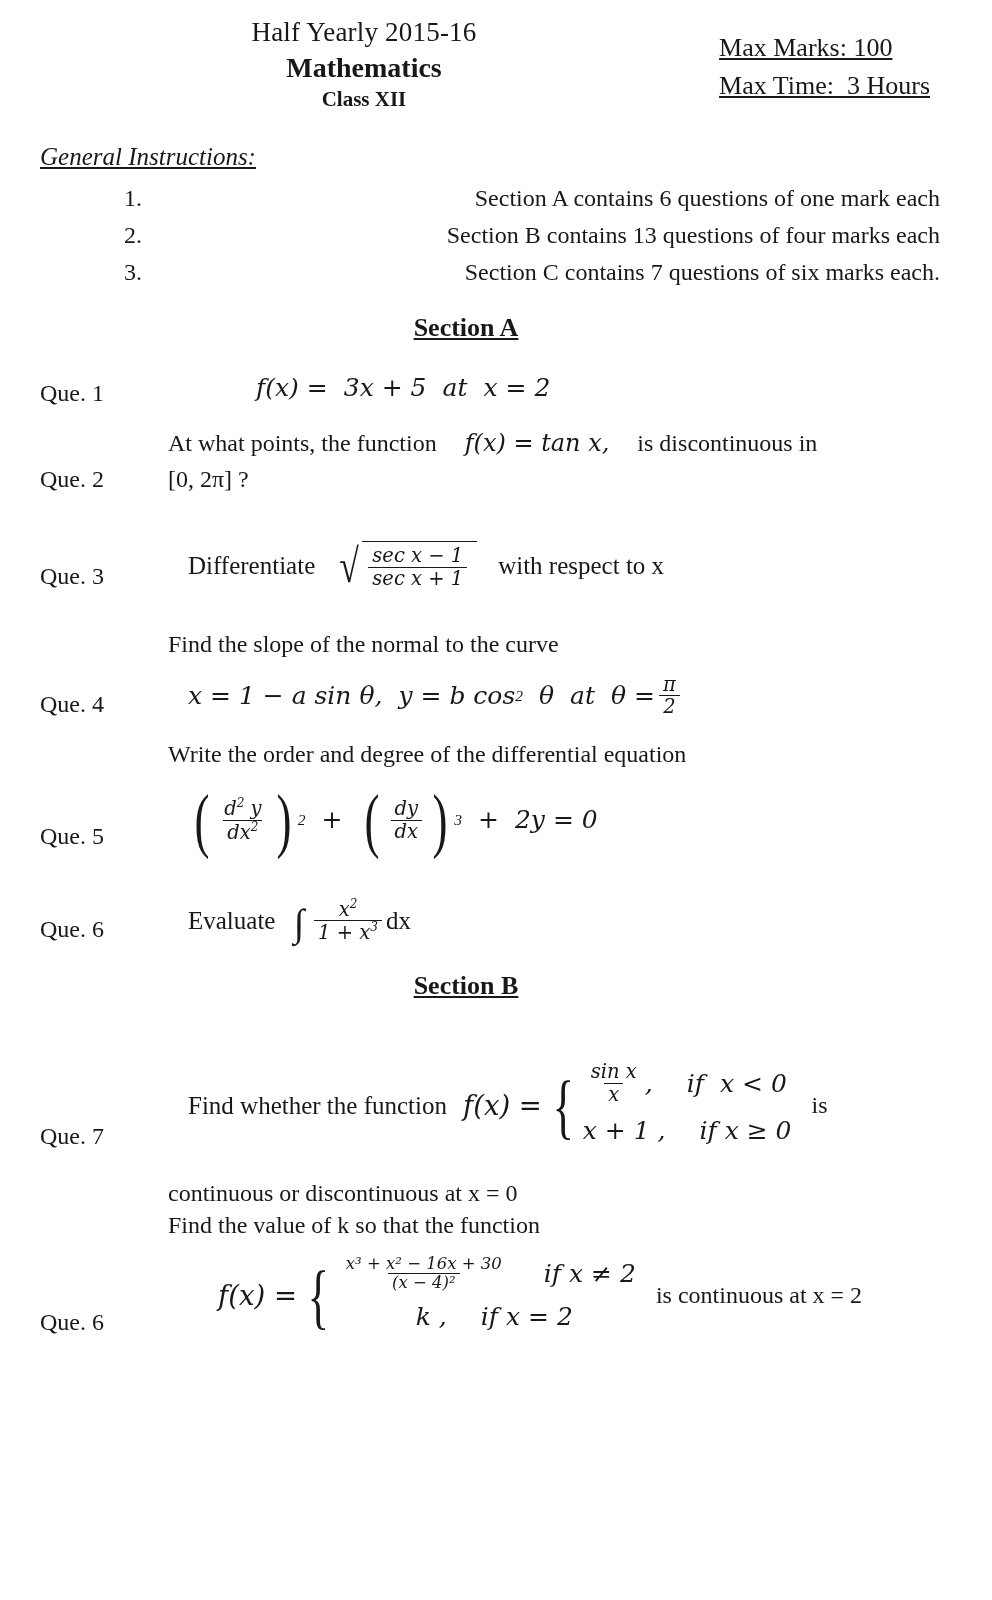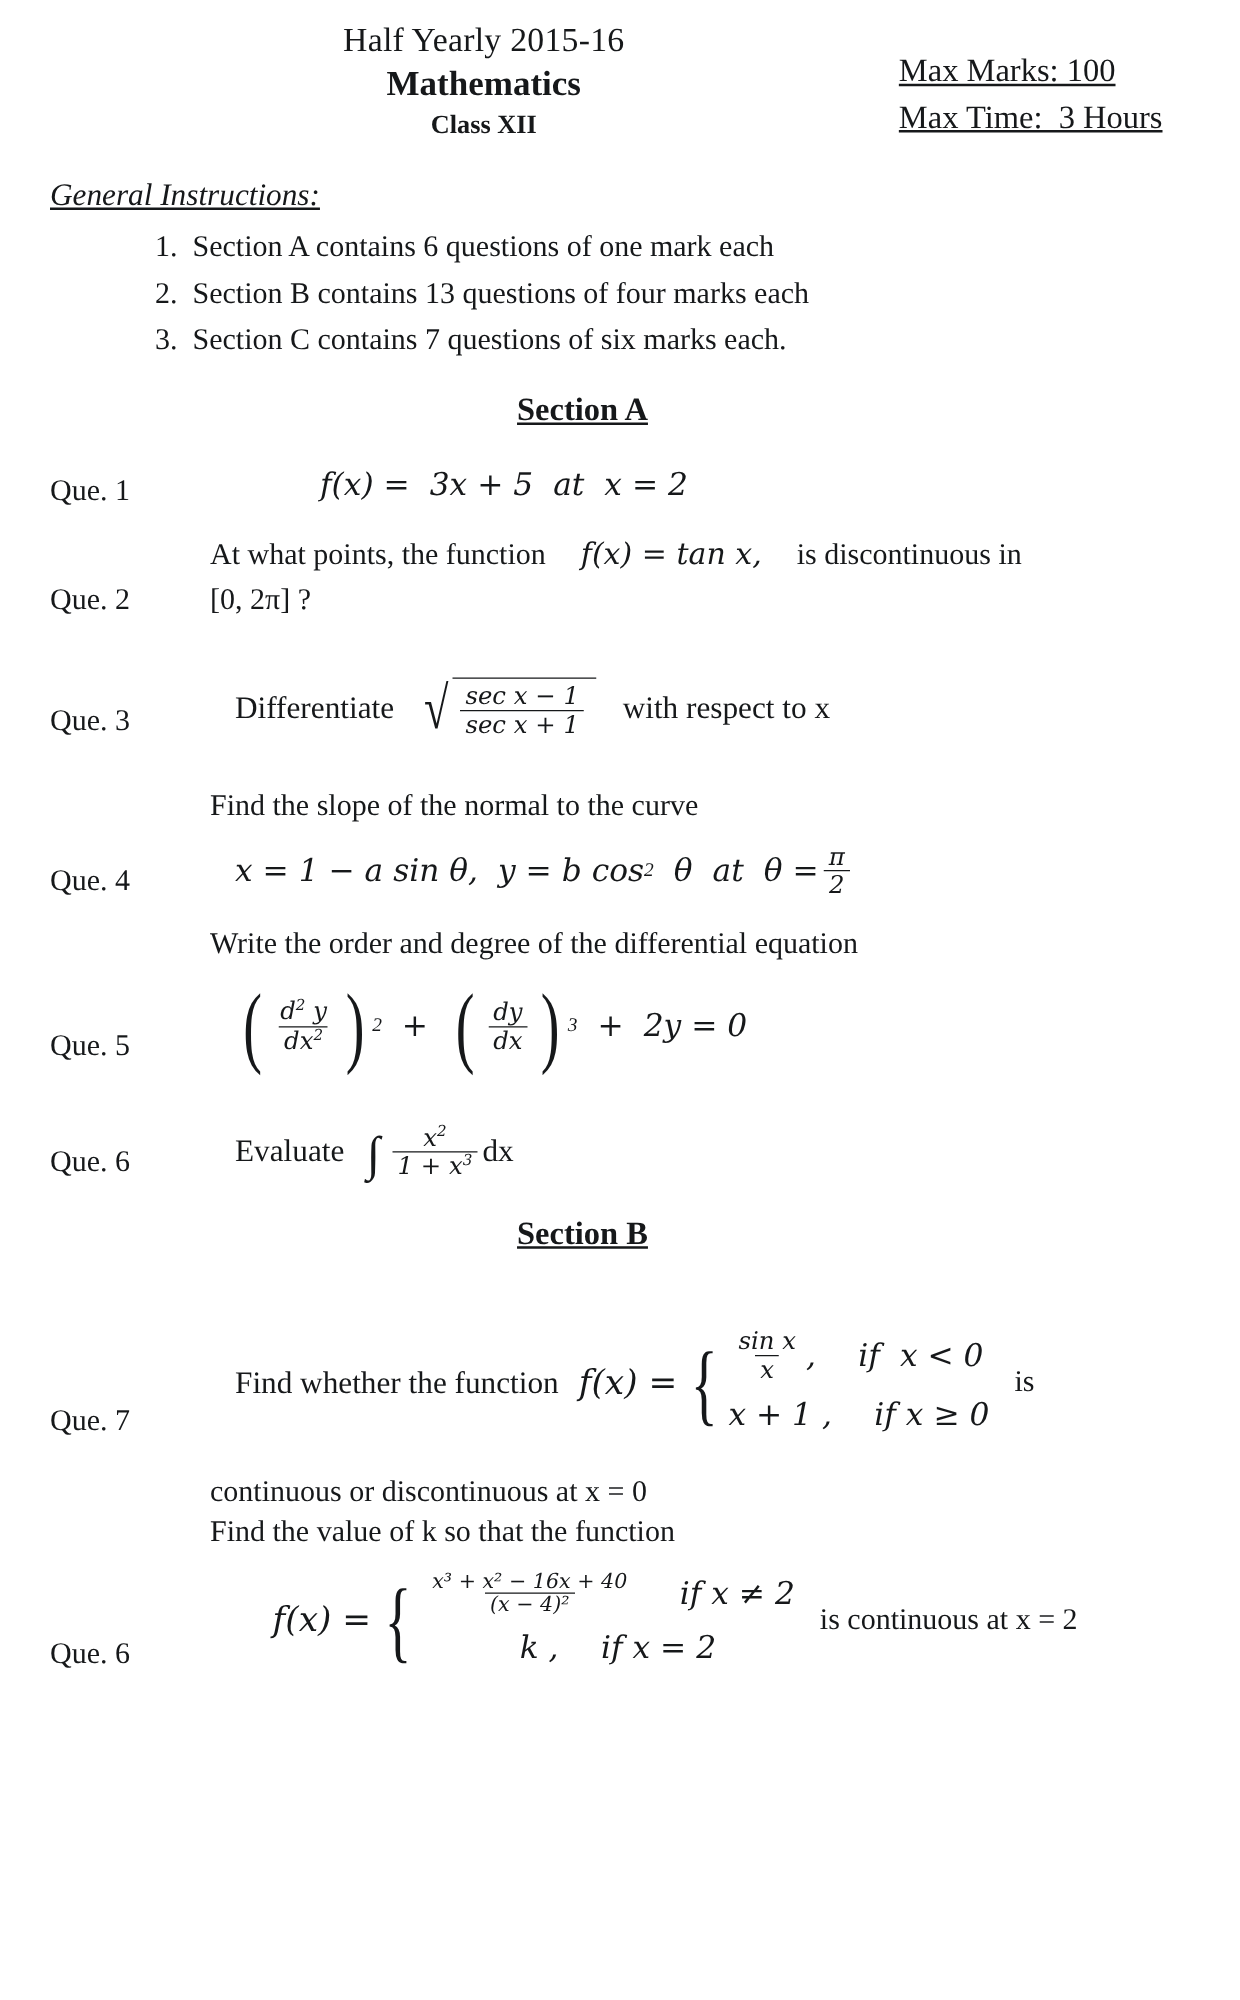--- a/index.html
+++ b/index.html
@@ -19,22 +19,22 @@
     min-height: 1600px;
     position: relative;
     padding: 0;
     box-sizing: border-box;
   }
 
   
   .header {
     display: flex;
     justify-content: space-between;
-    align-items: flex-end;
-    padding: 16px 52px 0 47px;
+    align-items: center;
+    padding: 16px 52px 0 24px;
   }
   .header-left {
     flex: 0 0 auto;
     text-align: center;
     width: 600px;
     padding-left: 40px;
   }
   .exam-title {
     font-size: 27px;
     letter-spacing: .2px;
@@ -75,20 +75,21 @@
   }
   ol.instructions {
     margin: 0;
     padding-left: 108px;
     font-size: 24px;
     line-height: 1.45;
   }
   ol.instructions li {
     padding-left: 6px;
     margin-bottom: 2px;
+    text-align: right;
   }
 
   
   .section-heading {
     text-align: center;
     font-size: 26px;
     font-weight: bold;
     text-decoration: underline;
     margin: 24px 0 14px 0;
     padding-right: 60px;
@@ -409,21 +410,21 @@
     <div class="q-label">Que. 6</div>
     <div class="q-body">
       <div class="q-text">Find the value of  k  so that the function</div>
       <div class="mathblock" style="padding-left:50px;">
         <span class="math" style="font-size:1.1em;">f(x) =</span>
         <span class="piece">
           <span class="brace">{</span>
           <span class="cases">
             <span class="case-row">
               <span class="frac" style="font-size:.66em;">
-                <span class="num math">x³ + x² − 16x + 40</span>
+                <span class="num math">x³ + x² − 16x + 30</span>
                 <span class="den math">(x − 4)²</span>
               </span>
               <span class="case-cond math">if x ≠ 2</span>
             </span>
             <span class="case-row" style="padding-left:78px;">
               <span class="math">k ,</span>
               <span class="case-cond math">if  x = 2</span>
             </span>
           </span>
         </span>

